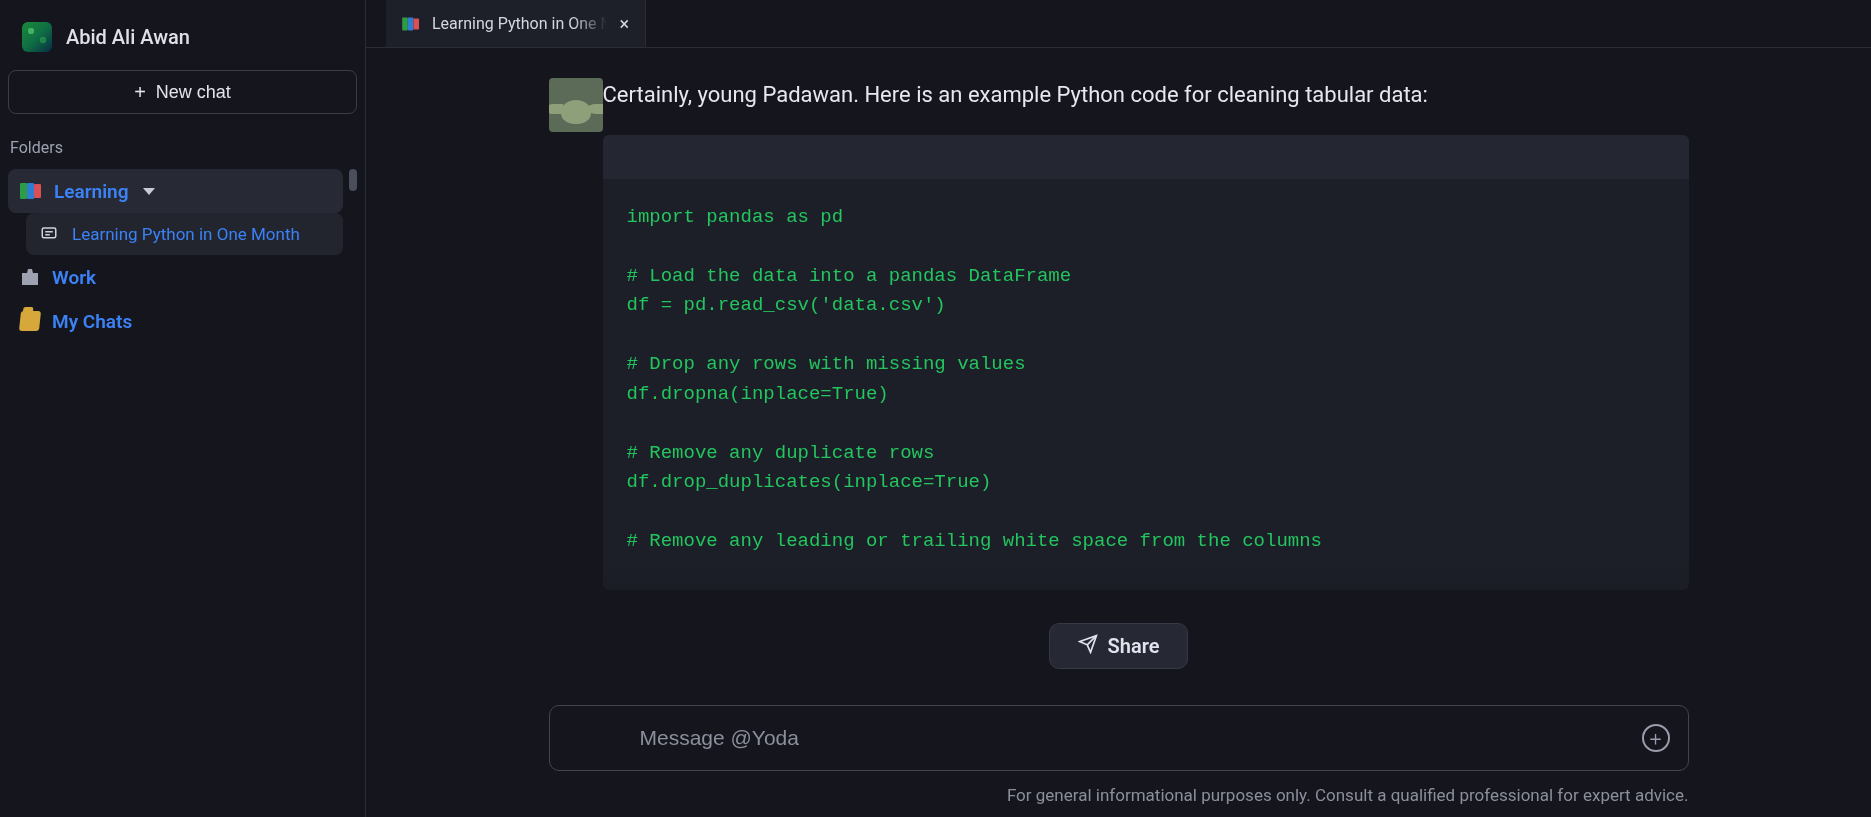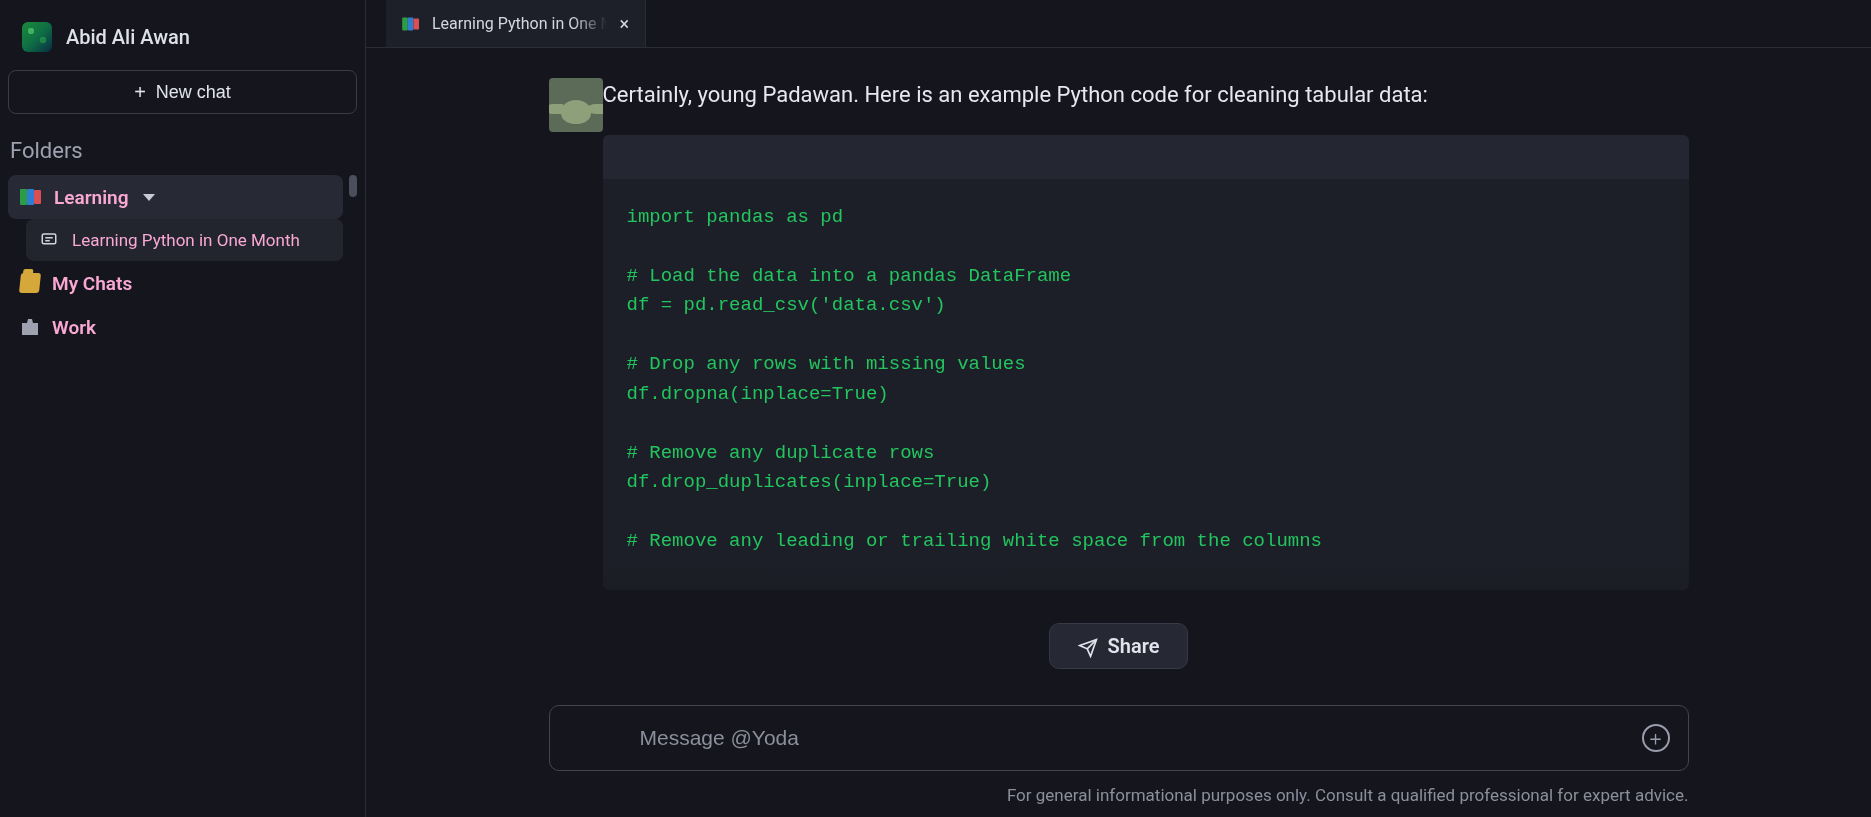--- a/index.html
+++ b/index.html
@@ -62,21 +62,21 @@
     font-size: 18px;
     display: flex;
     align-items: center;
     justify-content: center;
     gap: 10px;
     cursor: pointer;
   }
   .plus-icon { font-size: 20px; line-height: 1; }
 
   .section-label {
-    font-size: 22px;
+    font-size: 16px;
     color: #9da1b0;
     padding: 6px 2px 12px 2px;
   }
 
   
   .sidebar-scroll {
     position: relative;
     flex: 1;
     padding-right: 14px;
   }
@@ -92,21 +92,21 @@
 
   .folder-row, .folder-child {
     display: flex;
     align-items: center;
     gap: 12px;
     height: 44px;
     padding: 0 12px;
     border-radius: 8px;
     font-size: 19px;
     font-weight: 600;
-    color: #f9a8d4;
+    color: #3b82f6;
     cursor: pointer;
   }
   .folder-row.active {
     background: #272a35;
   }
   .folder-child {
     font-weight: 400;
     font-size: 17px;
     margin-left: 18px;
     background: #22242e;
@@ -249,21 +249,21 @@
     background:linear-gradient(180deg, rgba(21,22,29,0) 0%, #15161d 55%);
     pointer-events:none;
   }
 
   
   .share-pill {
     position:absolute;
     bottom: 148px;
     left: 50%;
     transform: translateX(-50%);
-    display:flex; align-items:flex-end; gap:10px;
+    display:flex; align-items:flex-start; gap:10px;
     background:#262833;
     border:1px solid #363946;
     border-radius:10px;
     padding:10px 28px;
     font-size:20px;
     font-weight:600;
     color:#e2e4ed;
     cursor:pointer;
     z-index:3;
   }
@@ -349,27 +349,27 @@
             <rect x="3" y="4" width="18" height="13" rx="2"></rect>
             <line x1="7" y1="9" x2="17" y2="9"></line>
             <line x1="7" y1="13" x2="13" y2="13"></line>
           </svg>
         </span>
         <span>Learning Python in One Month</span>
         <span class="fade"></span>
       </div>
 
       <div class="folder-row">
+        <span class="folder-icon work"></span>
+        <span>Work</span>
+      </div>
+
+      <div class="folder-row">
         <span class="folder-icon mychats"></span>
         <span>My Chats</span>
-      </div>
-
-      <div class="folder-row">
-        <span class="folder-icon work"></span>
-        <span>Work</span>
       </div>
     </div>
   </aside>
 
   <main class="main">
 
     <div class="tabbar">
       <div class="tab">
         <span class="folder-icon learning" style="transform:scale(.8);">
           <span class="bk"></span>

